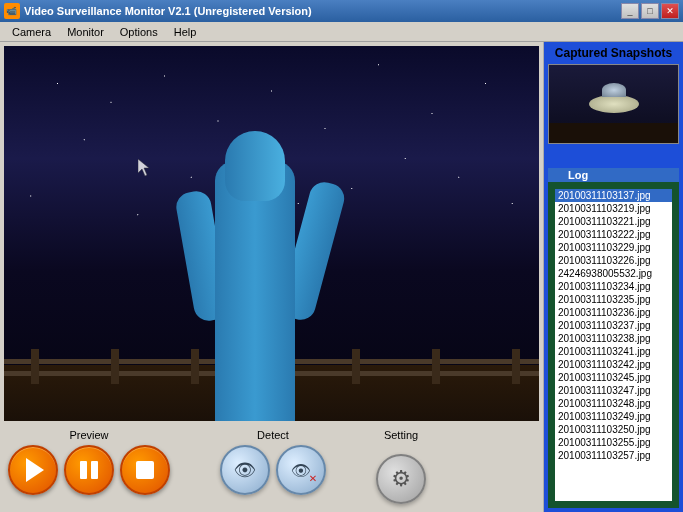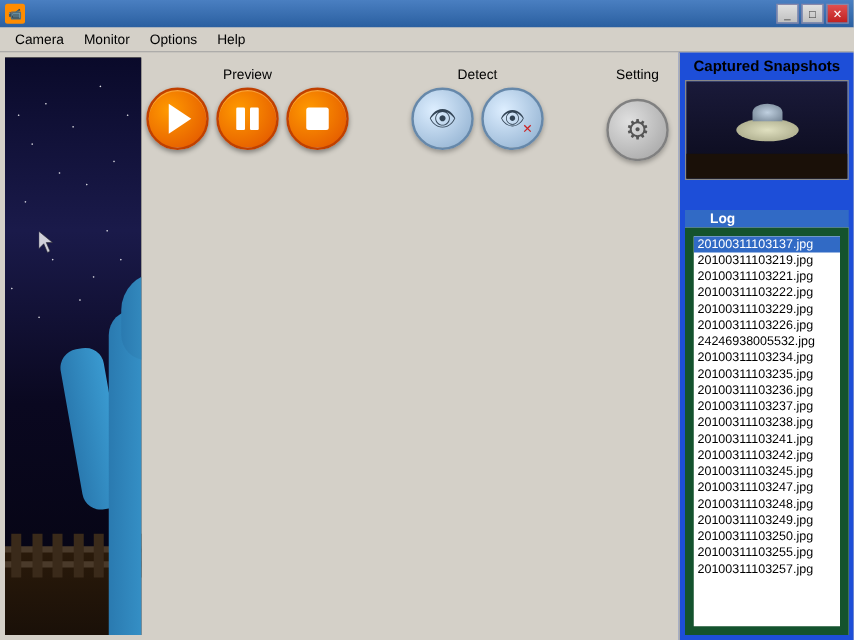--- a/index.html
+++ b/index.html
@@ -83,21 +83,21 @@
     
     .main-content {
       display: flex;
       height: calc(512px - 22px - 20px);
     }
 
     
     .left-panel {
       flex: 1;
       display: flex;
-      flex-direction: row;
+      flex-direction: column;
       background: #d4d0c8;
       padding: 4px;
     }
 
     
     .video-area {
       flex: 1;
       background: #000;
       position: relative;
       overflow: hidden;
@@ -411,20 +411,21 @@
     .log-list::-webkit-scrollbar { width: 12px; }
     .log-list::-webkit-scrollbar-track { background: #e0e0e0; }
     .log-list::-webkit-scrollbar-thumb { background: #a0a0a0; border: 1px solid #888; }
   </style>
 </head>
 <body>
 
 <div class="title-bar">
   <div class="title-bar-left">
     <div class="title-icon">📹</div>
+    <span class="title-text">Video Surveillance Monitor V2.1 (Unregistered Version)</span>
   </div>
   <div class="title-buttons">
     <div class="title-btn">_</div>
     <div class="title-btn">□</div>
     <div class="title-btn close-btn">✕</div>
   </div>
 </div>
 
 <div class="menu-bar">
   <span class="menu-item">Camera</span>

